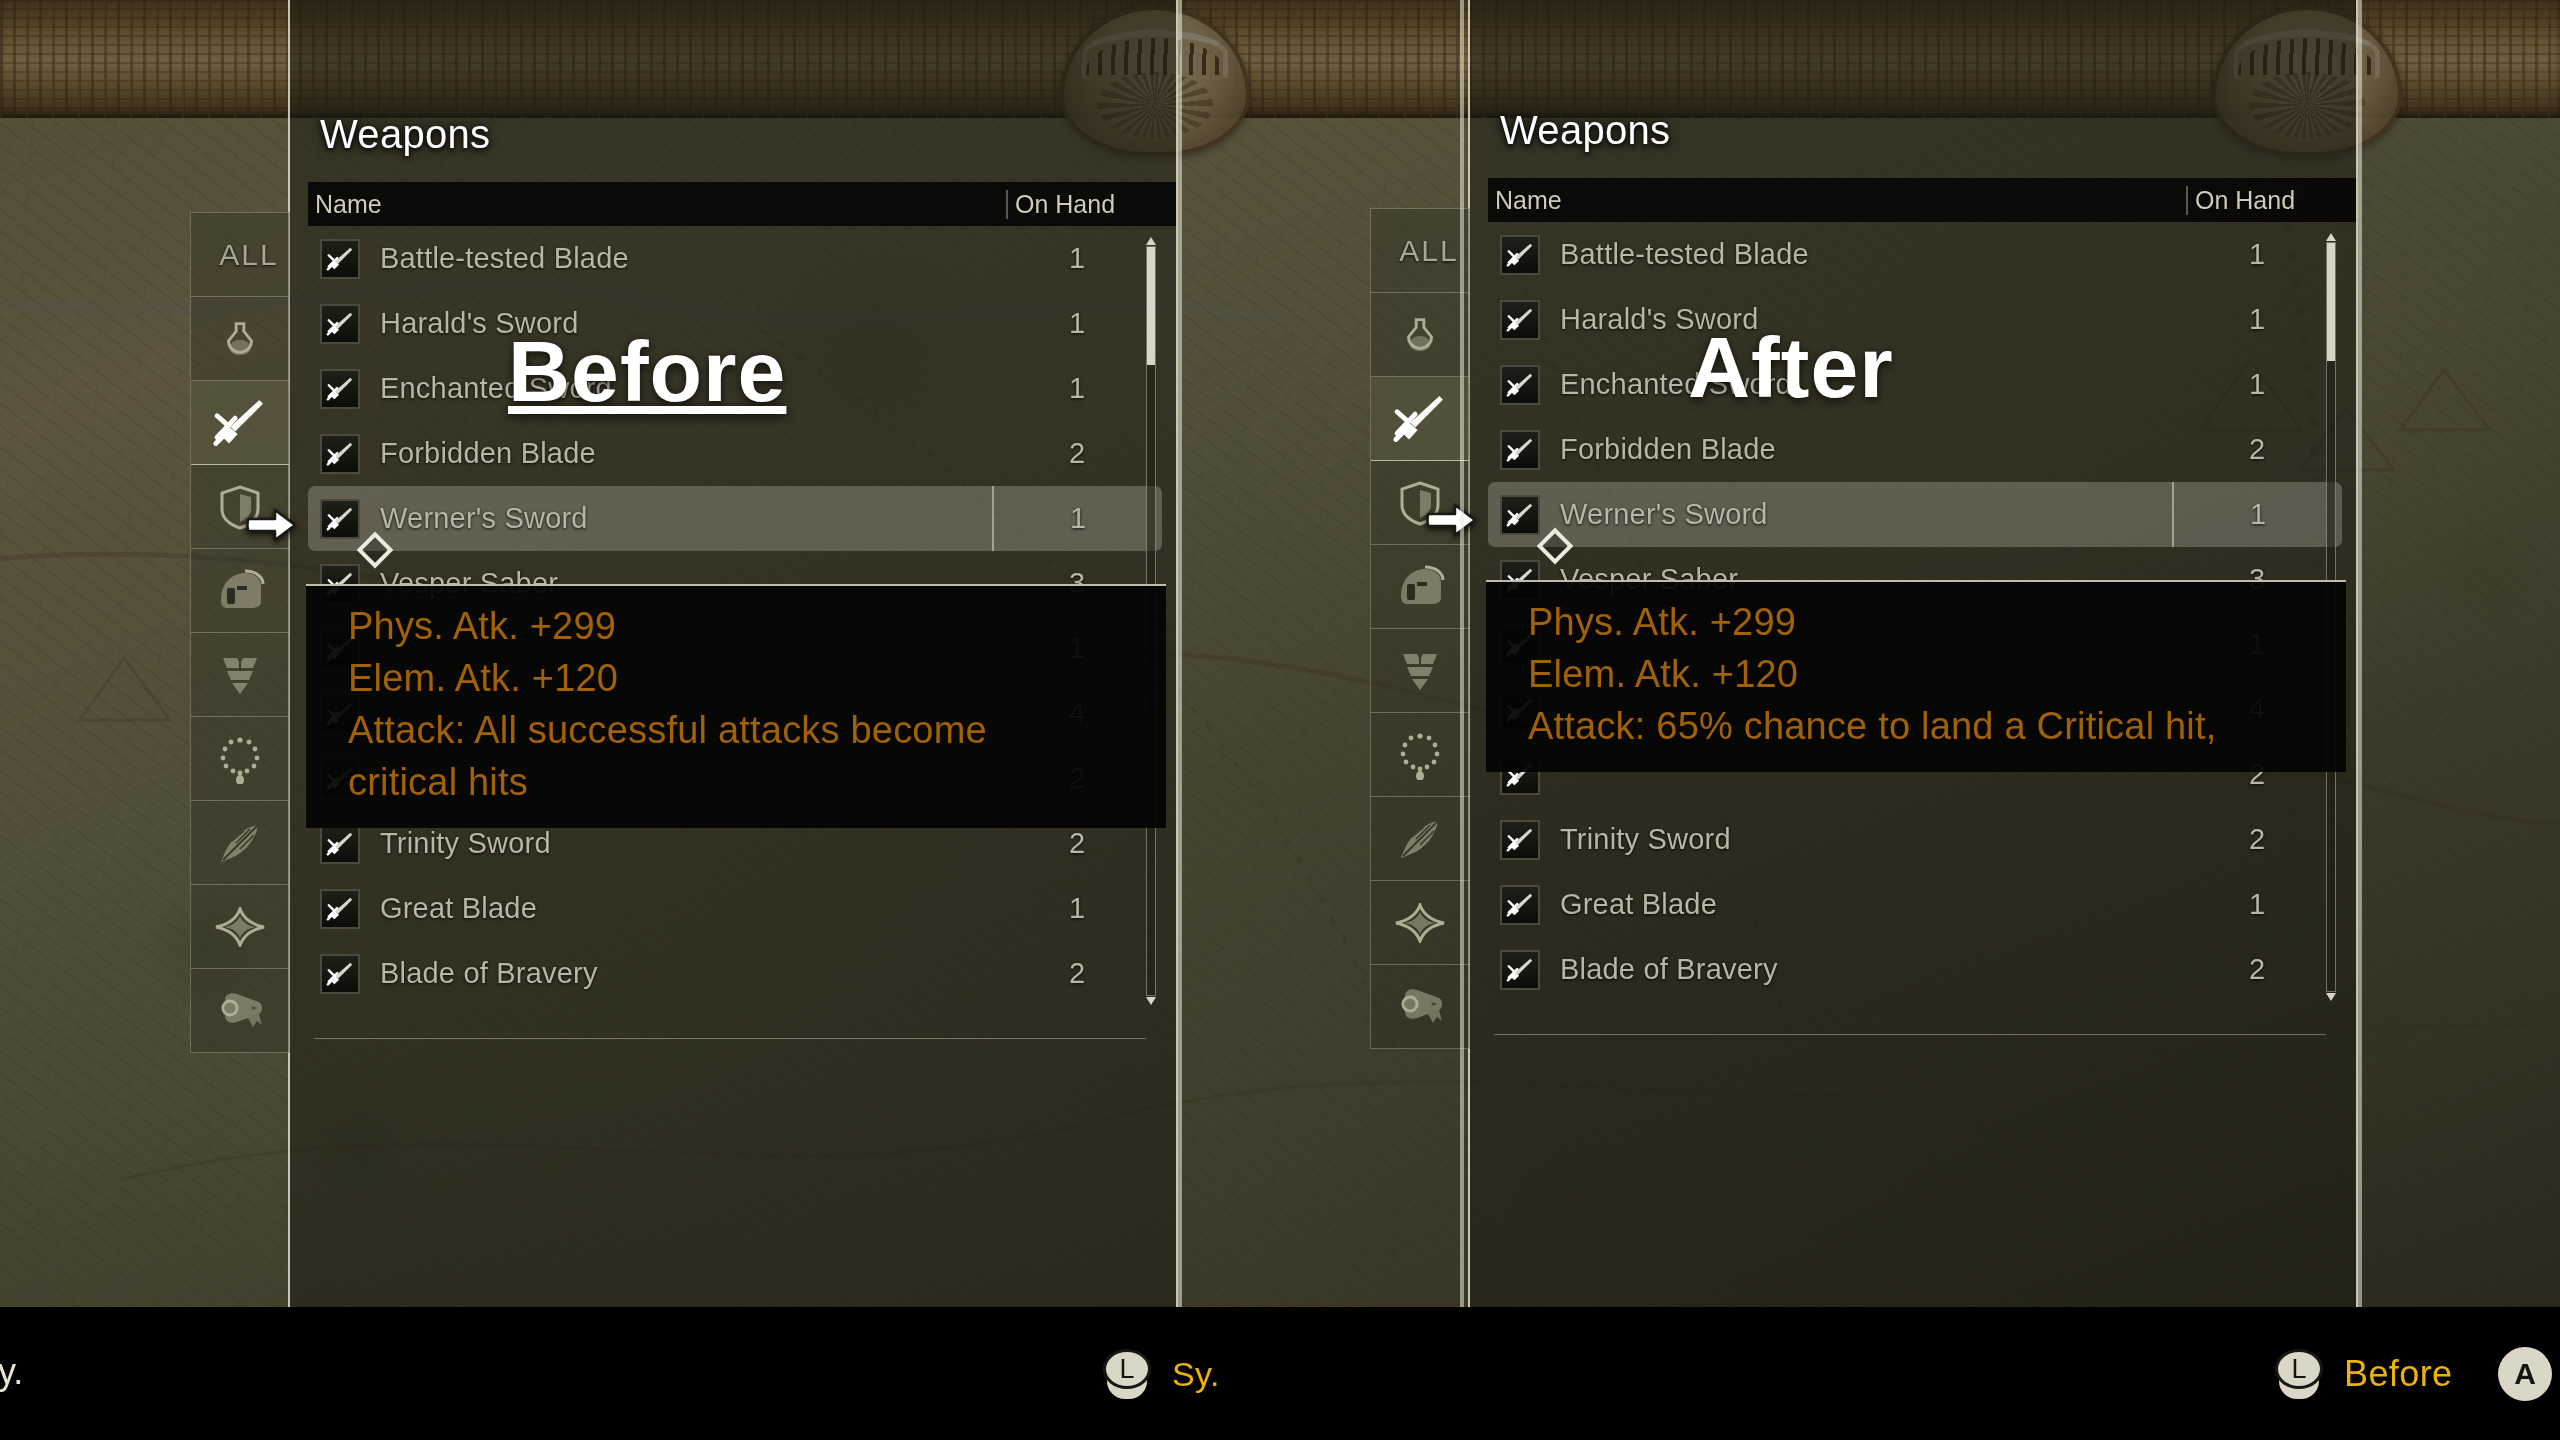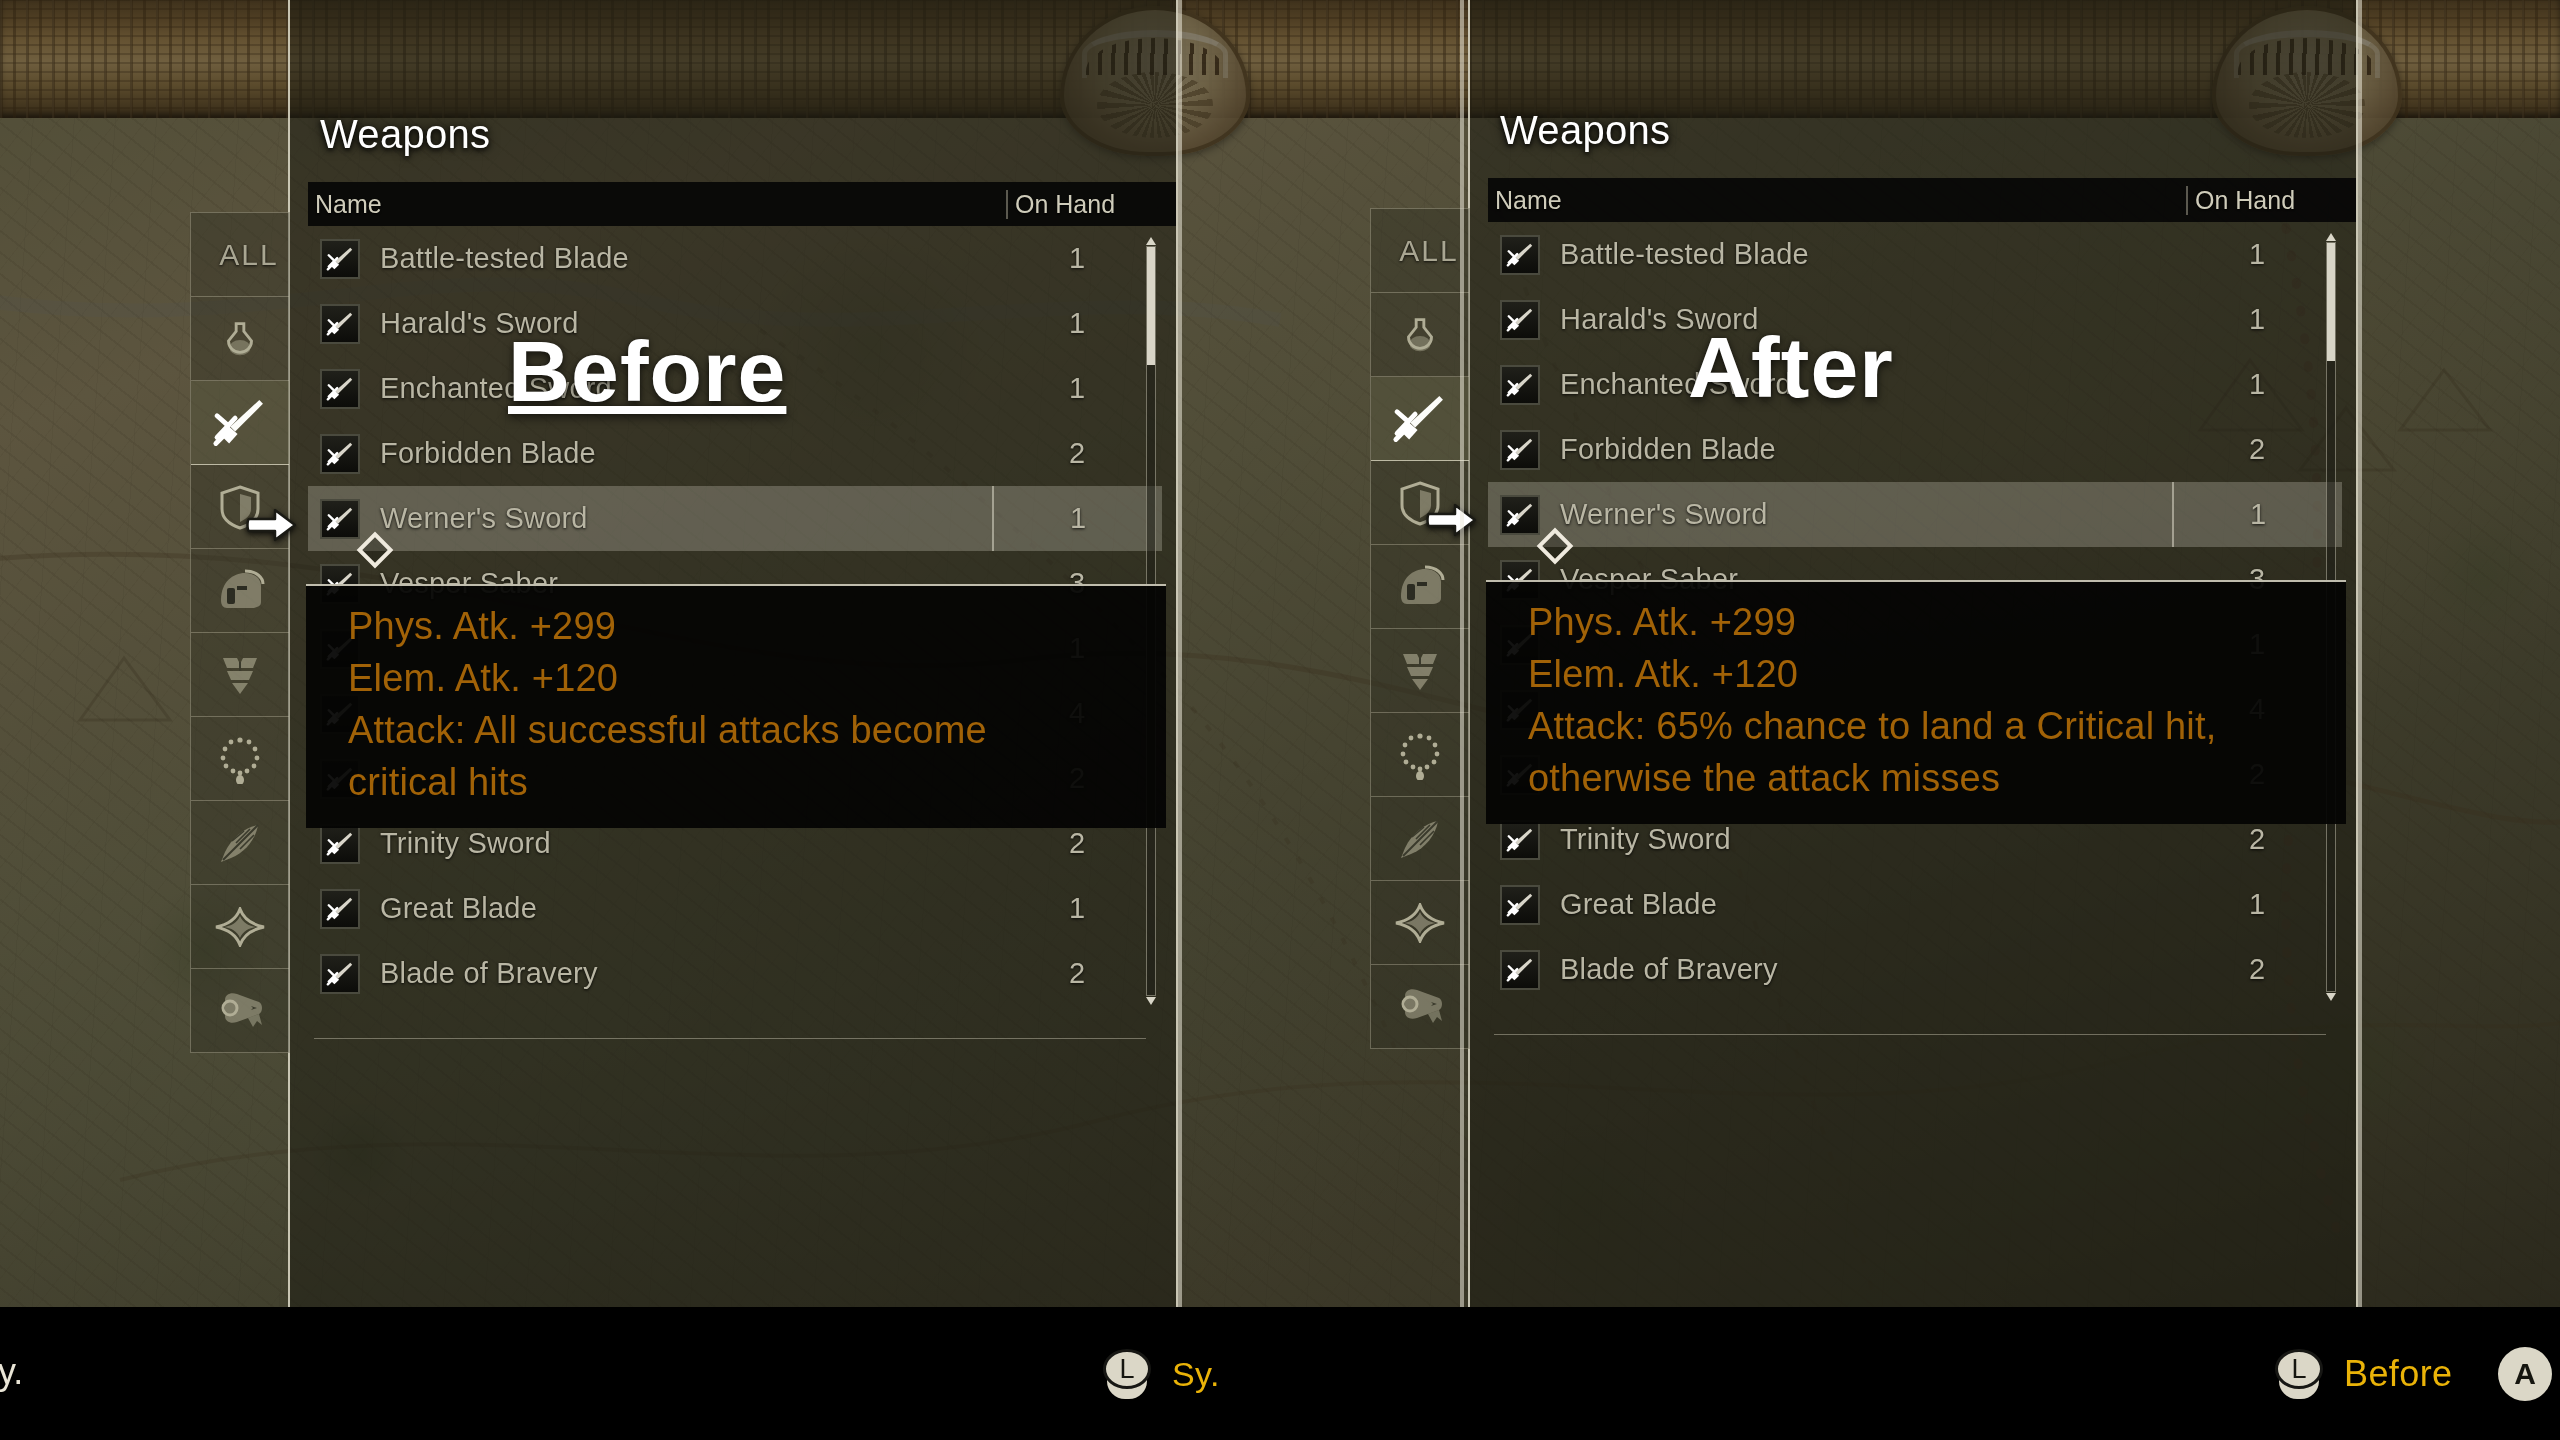--- a/index.html
+++ b/index.html
@@ -158,21 +158,21 @@
   }
 
   
   .rows { position: absolute; left: 18px; right: 14px; top: 226px; bottom: 0; }
   .row {
     position: relative;
     height: 65px;
     display: flex;
     align-items: center;
   }
-  .row.selected { background: rgba(215,212,196,0.28); }
+  .row.selected { background: rgba(215,212,196,0.28); border-radius: 7px; }
   .row.selected .row-qty { border-left: 2px solid rgba(220,216,200,.55); }
 
   .wslot {
     flex: 0 0 auto;
     width: 40px; height: 40px;
     margin-left: 12px;
     background: linear-gradient(180deg,#20201a,#0c0c09);
     border: 2px solid #4a4a3e;
     position: relative;
   }
@@ -960,21 +960,20 @@
       </div>
     </div>
   <svg class="hand-cursor" style="left:1425px; top:500px;" width="52" height="40" viewBox="0 0 52 40">
     <path d="M50 20 L30 5 L30 14 L4 14 C2 14 2 26 4 26 L30 26 L30 35 Z" fill="#ffffff" stroke="#1a1a14" stroke-width="2.5" stroke-linejoin="round"></path>
   </svg>
 
   <div class="tooltip" id="tt-after" style="left:1486px; top:580px; width:860px;">
       <div class="tt-line">Phys. Atk. +299</div>
       <div class="tt-line">Elem. Atk. +120</div>
       <div class="tt-line">Attack: 65% chance to land a Critical hit,</div>
-      <div class="tt-line">otherwise the attack misses</div>
     </div>
 
   <div class="caption" style="left:1688px; top:318px;">After</div>
 
   <div class="half-seam" style="left:1178px;"></div>
   <div class="half-seam" style="left:1460px;"></div>
   <div class="half-seam" style="left:2358px;"></div>
 
   <div class="cmdbar">
     <div class="cut-text" style="left:-14px; top:44px;">ry.</div>

